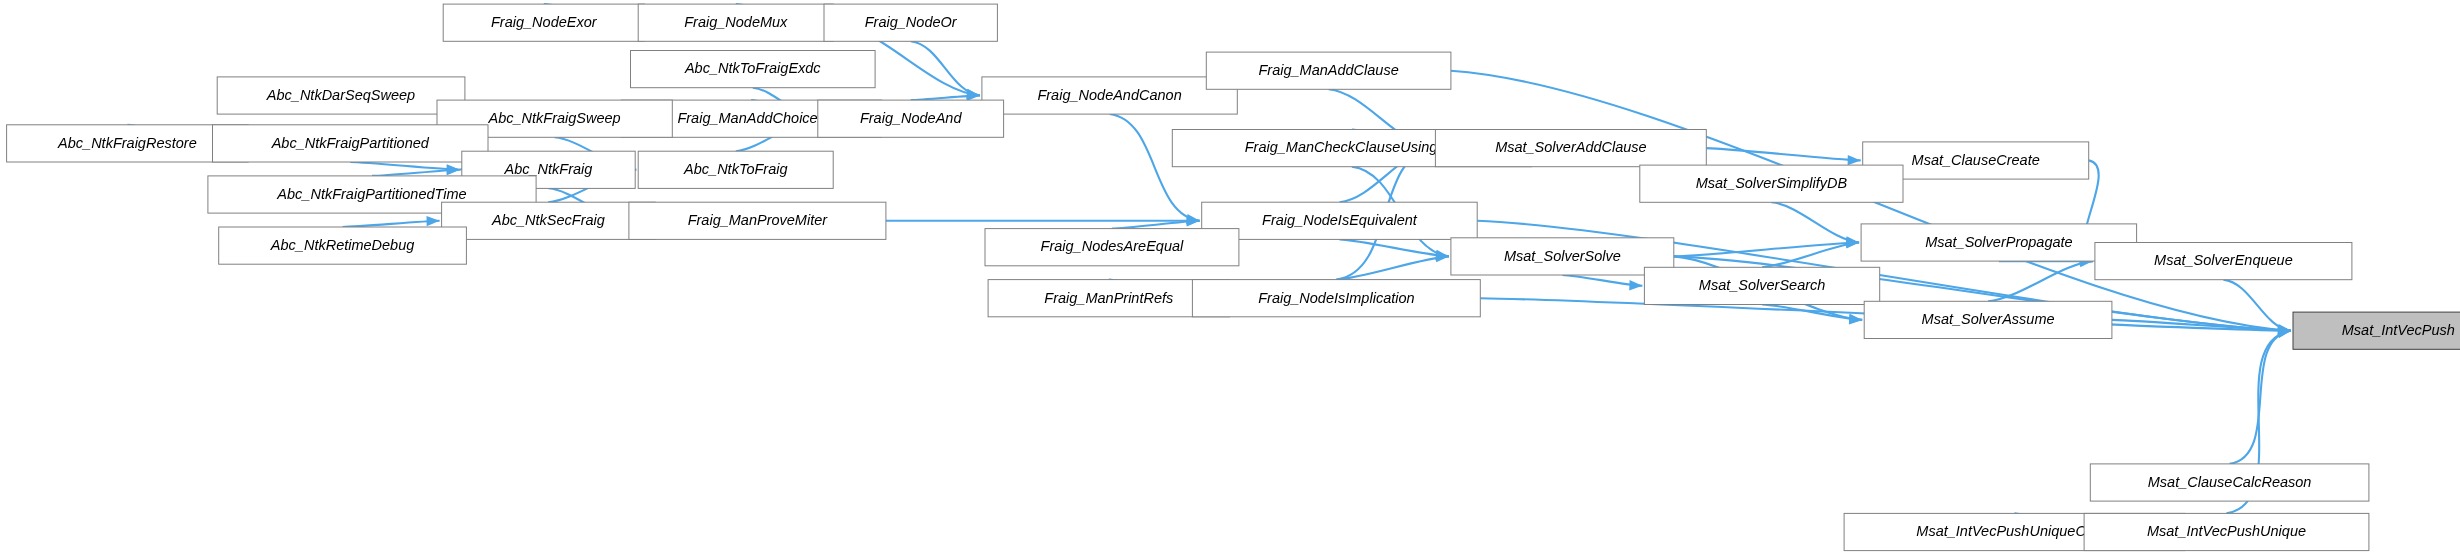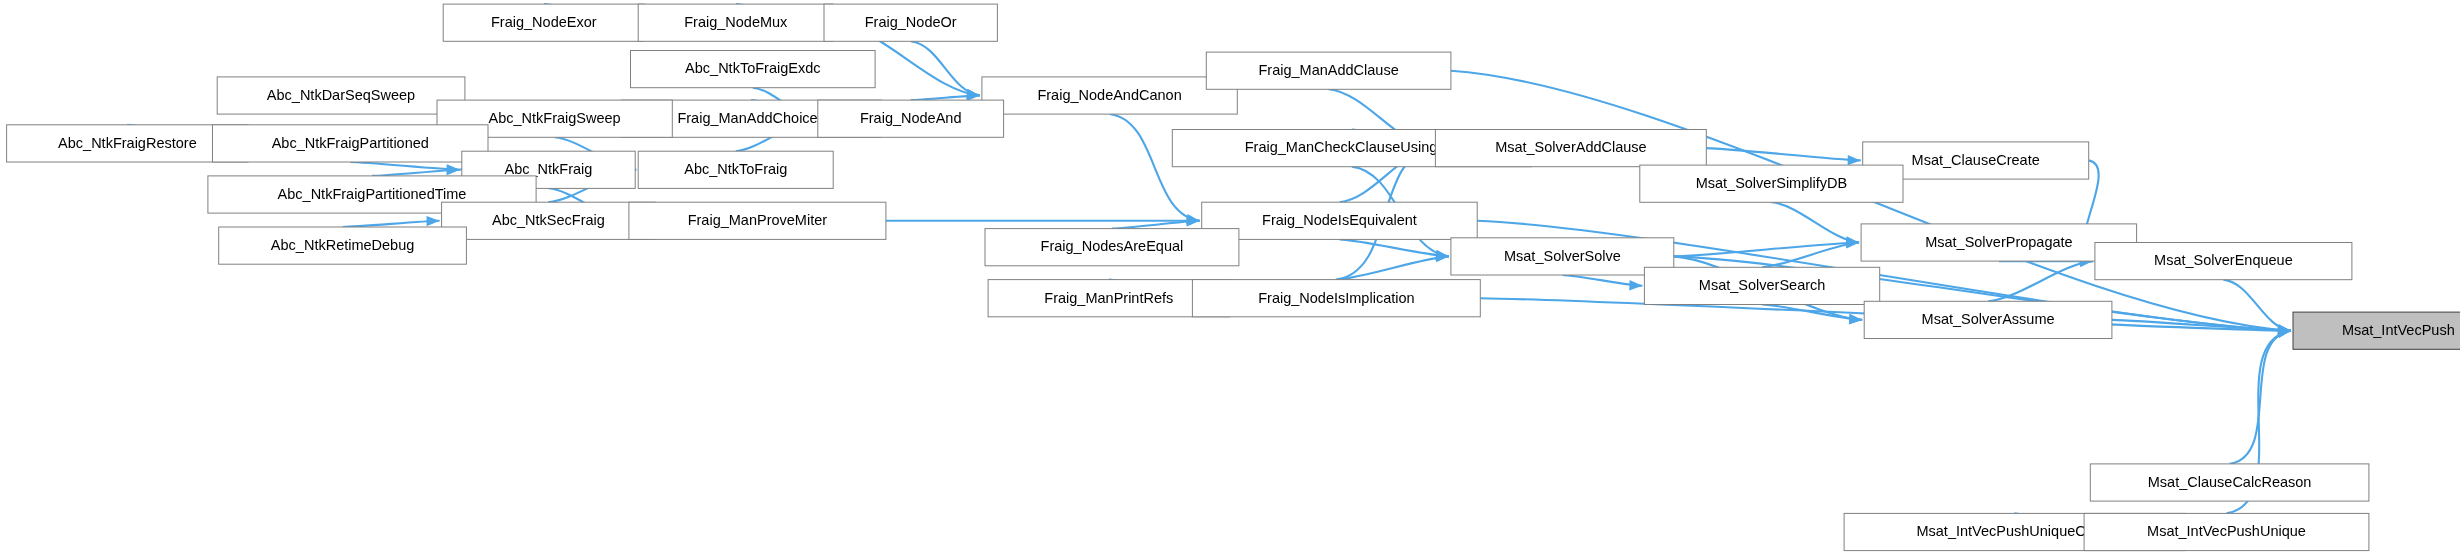--- a/index.html
+++ b/index.html
@@ -7,20 +7,21 @@
     padding: 0;
     background: #ffffff;
   }
   #graph-root {
     position: relative;
     width: 2460px;
     height: 556px;
     background: #ffffff;
     font-family: "Liberation Sans", sans-serif;
     overflow: hidden;
+    font-style: italic;
   }
   svg#callgraph {
     display: block;
     width: 2460px;
     height: 556px;
   }
   .node-box {
     fill: #ffffff;
     stroke: #808080;
     stroke-width: 1;

